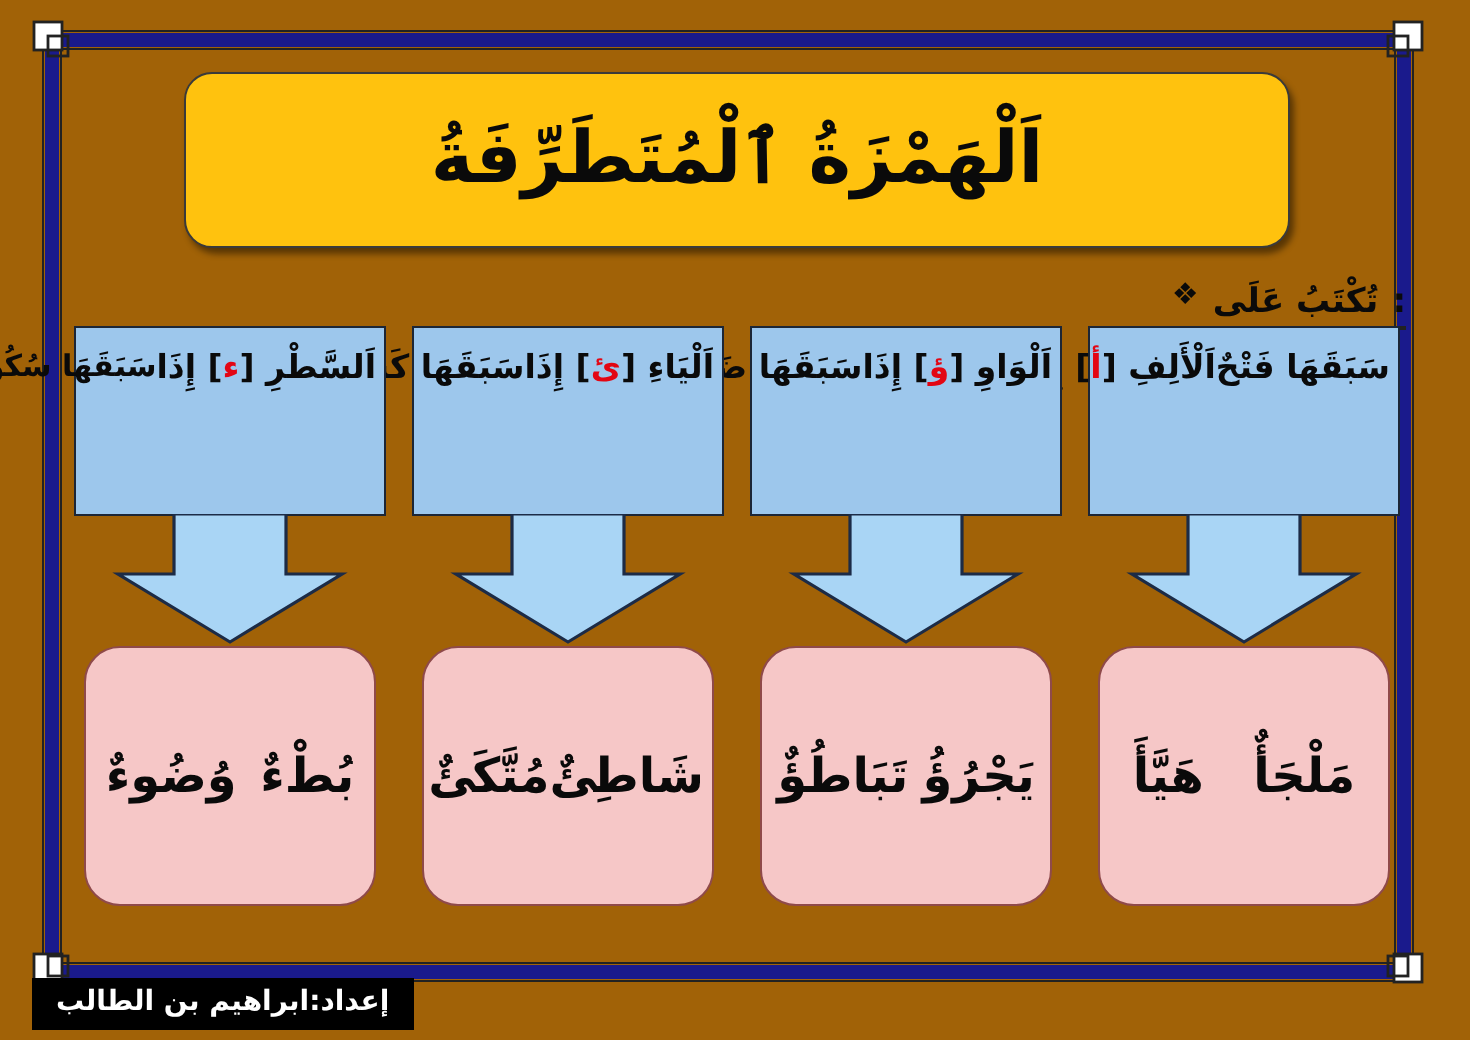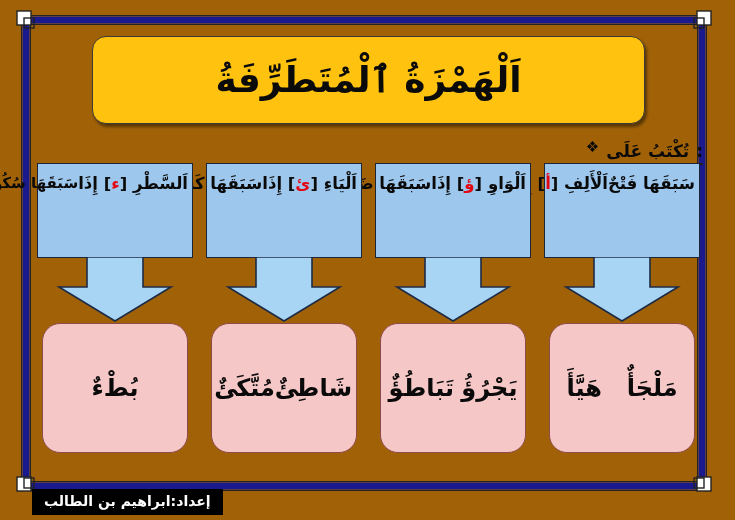--- a/index.html
+++ b/index.html
@@ -26,21 +26,21 @@
     justify-content:space-between;padding:11px 4px 13px 4px;}
   .rule-line{text-align:center;font-size:16.5px;font-weight:bold;color:#0a0a0a;
     line-height:1.15;white-space:nowrap;}
   .red{color:#e30613;}
   .arrow{display:block;margin-top:-1px;}
   .example-box{box-sizing:border-box;width:146px;height:130px;background:var(--pink);
     border:1.6px solid #8f4a4a;border-radius:18px;display:flex;
     justify-content:space-around;align-items:center;padding:8px 4px;}
   .example-word{font-size:24px;font-weight:bold;color:#0a0a0a;line-height:1;}
   
-  .credit{position:absolute;left:32px;top:489px;background:#000;color:#fff;
+  .credit{position:absolute;left:16px;top:489px;background:#000;color:#fff;
     font-size:14px;font-weight:bold;padding:4px 12px 5px 12px;line-height:1.2;}
 </style>
 </head>
 <body>
 
 <div id="page" style="--yellow: #FFC20E; --blue: #9DC7EC; --pink: #F6C7C7;">
 
   <svg id="frame" width="735" height="520">
     <rect x="21.5" y="15.5" width="685" height="475" fill="none" stroke="#222" stroke-width="1"></rect>
     <rect x="30.5" y="24.5" width="667" height="457" fill="none" stroke="#222" stroke-width="1"></rect>
@@ -115,20 +115,21 @@
     <div class="col">
       <div class="rule-box">
         <div class="rule-line" dir="rtl"><span>اَلسَّطْرِ [</span><span class="red">ء</span><span>] إِذَا</span></div>
         <div class="rule-line" dir="rtl" style="font-size:15px">سَبَقَهَا سُكُونٌ أَوْ مَدٌّ</div>
       </div>
       <svg class="arrow" width="156" height="66" viewBox="0 0 156 66">
         <path d="M50 0 L50 30 L22 30 L78 64 L134 30 L106 30 L106 0 Z" fill="#A9D5F5" stroke="#1c2b46" stroke-width="1.6"></path>
       </svg>
       <div class="example-box">
         <div class="example-word" dir="rtl">بُطْءٌ</div>
+        <div class="example-word" dir="rtl">وُضُوءٌ</div>
       </div>
     </div>
 
   </div>
 
   <div class="credit" dir="rtl">إعداد:ابراهيم بن الطالب</div>
 
 </div>
 
 </body></html>

